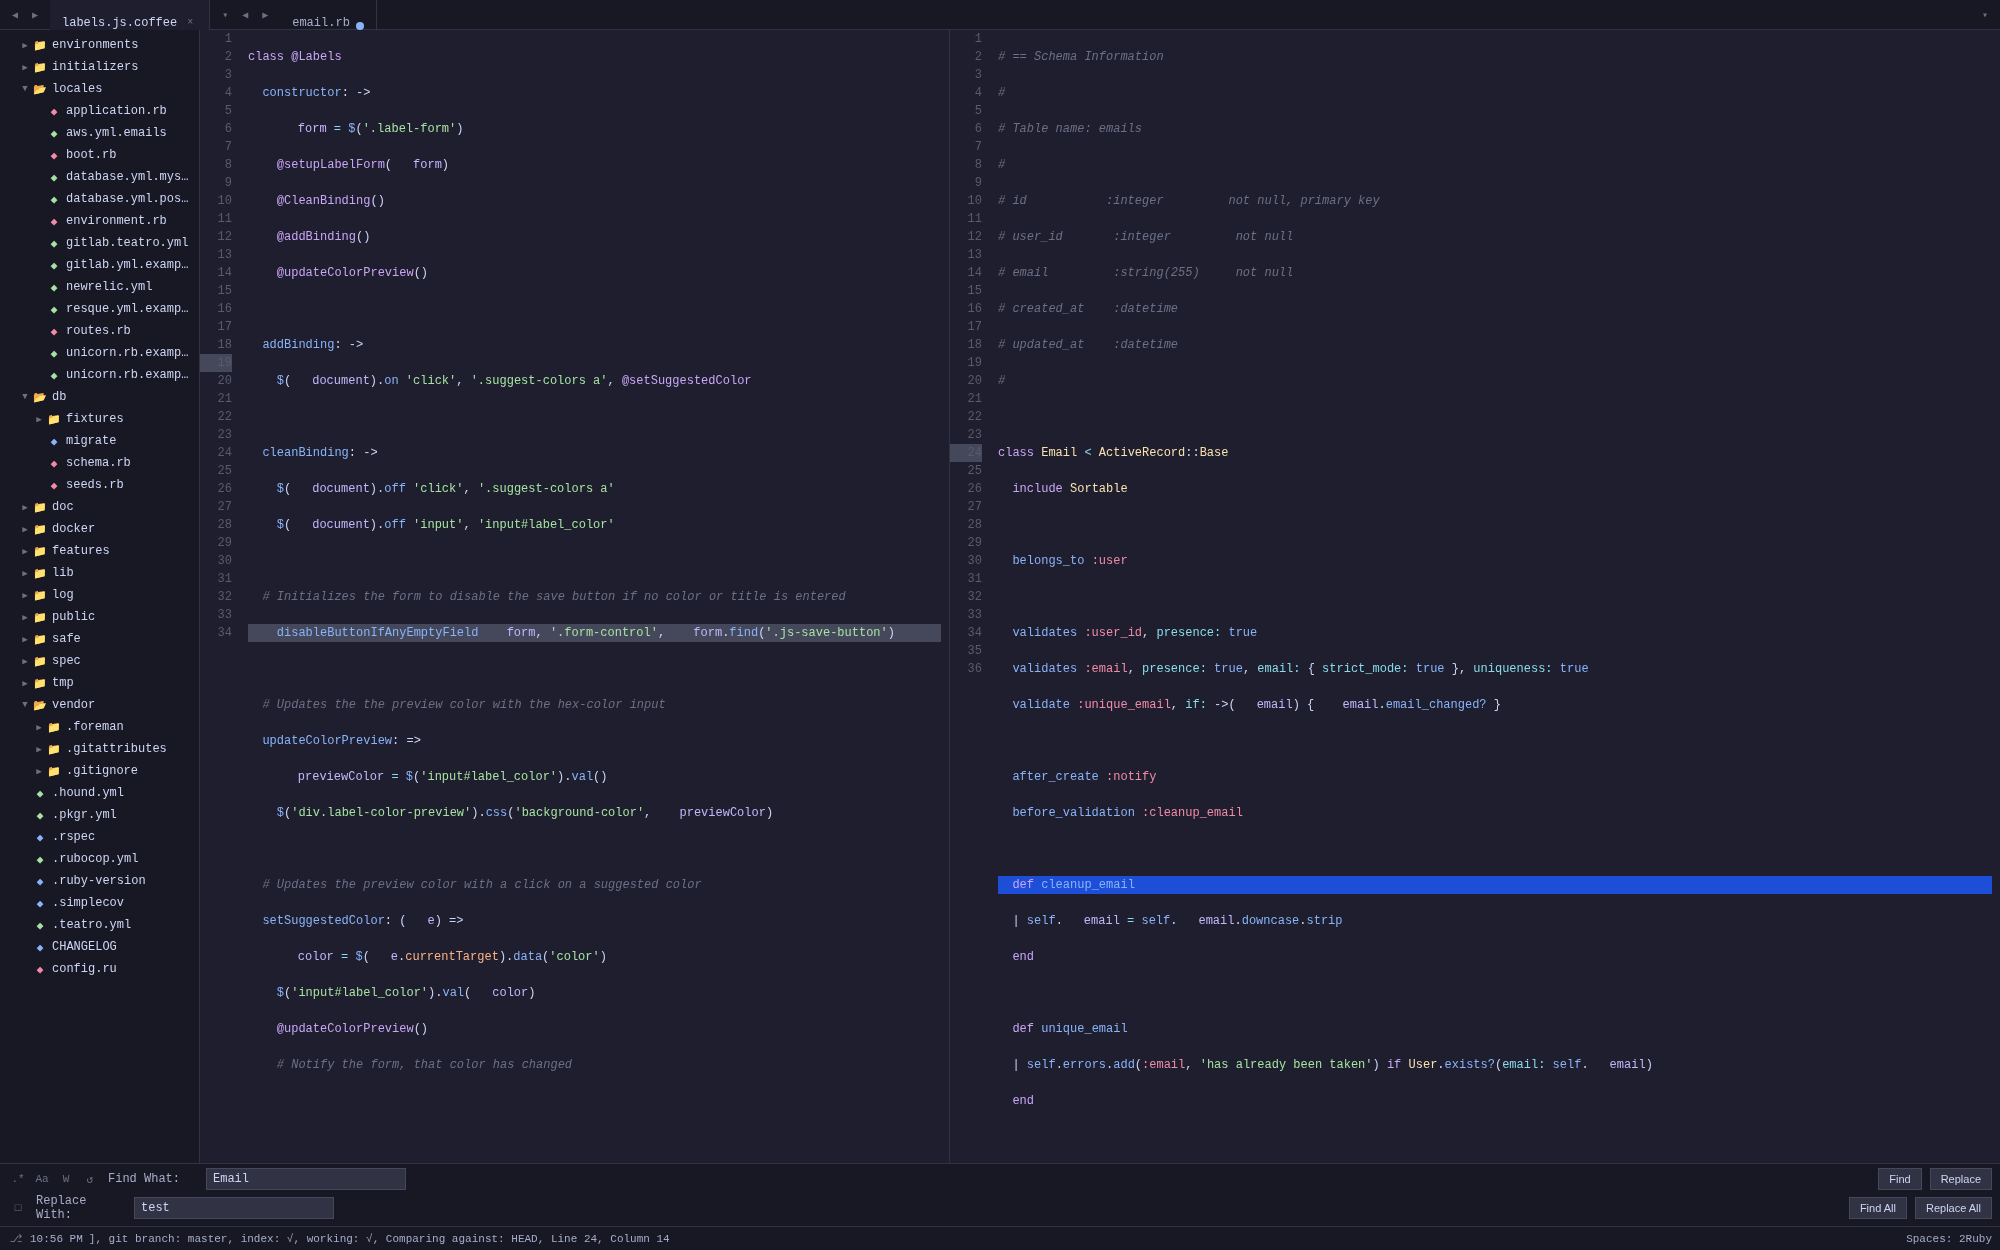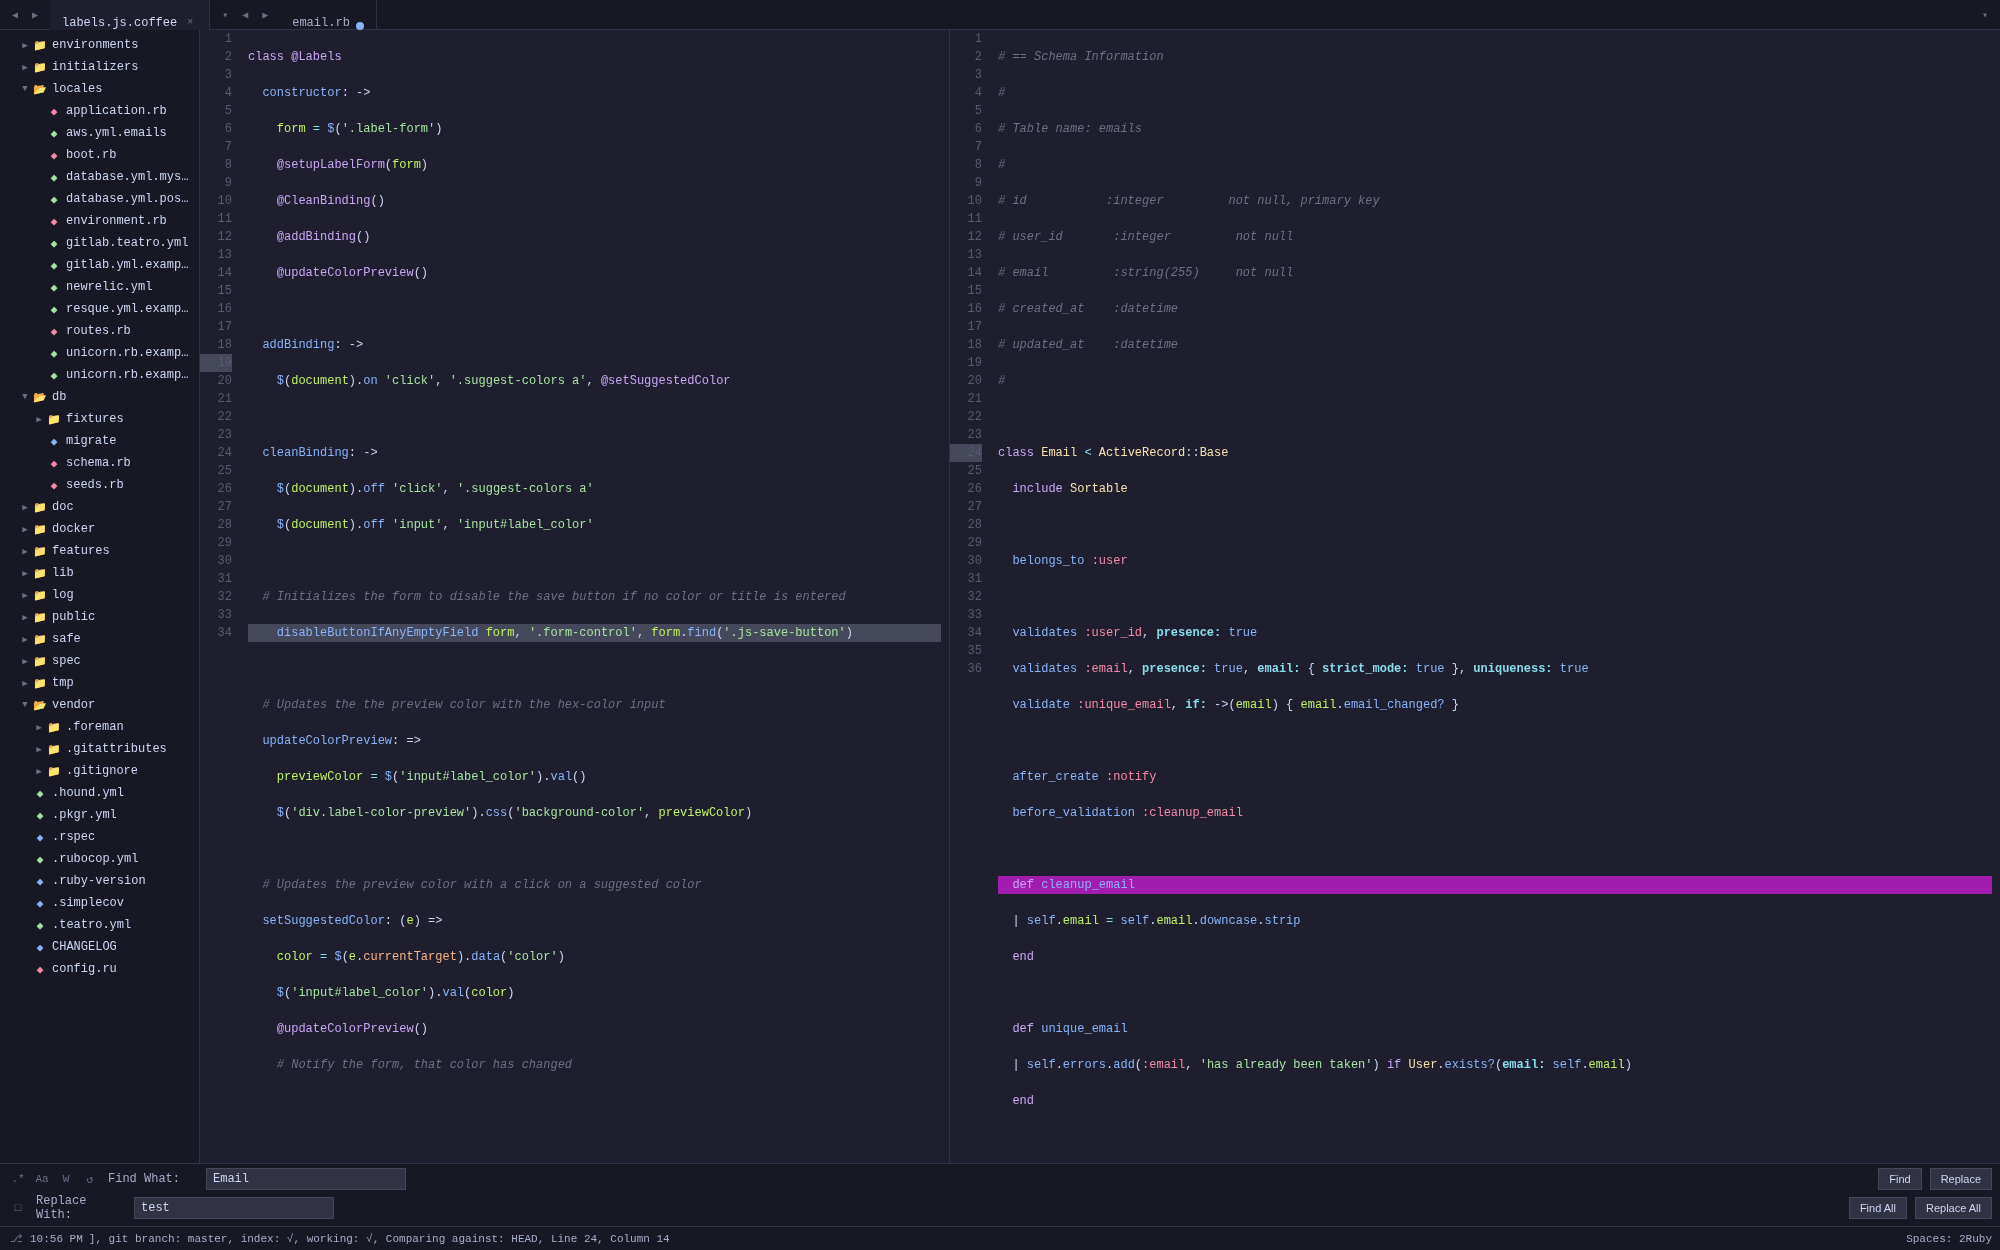--- a/index.html
+++ b/index.html
@@ -191,23 +191,23 @@
       line-height: 18px;
       display: block;
     }
 
     
     .kw { color: #cba6f7; }
     .kw2 { color: #89b4fa; }
     .cls { color: #f9e2af; }
     .fn { color: #89b4fa; }
     .str { color: #a6e3a1; }
-    .var { color: #bef264; }
+    .var { color: #c4b5fd; margin-left: 21px; }
     .comment { color: #6c7086; font-style: italic; }
-    .attr { color: #89dceb; font-weight: bold; }
+    .attr { color: #89dceb; }
     .op { color: #89dceb; }
     .sym { color: #f38ba8; }
     .inst { color: #cba6f7; }
     .prop { color: #fab387; }
     .punc { color: #cdd6f4; }
 
     
     .find-replace-bar {
       background: #181825;
       border-top: 1px solid #313244;
@@ -700,21 +700,21 @@
 <span class="code-line"></span>
 <span class="code-line">  <span class="fn">belongs_to</span> <span class="sym">:user</span></span>
 <span class="code-line"></span>
 <span class="code-line">  <span class="fn">validates</span> <span class="sym">:user_id</span><span class="punc">,</span> <span class="attr">presence:</span> <span class="kw2">true</span></span>
 <span class="code-line">  <span class="fn">validates</span> <span class="sym">:email</span><span class="punc">,</span> <span class="attr">presence:</span> <span class="kw2">true</span><span class="punc">,</span> <span class="attr">email:</span> <span class="punc">{</span> <span class="attr">strict_mode:</span> <span class="kw2">true</span> <span class="punc">},</span> <span class="attr">uniqueness:</span> <span class="kw2">true</span></span>
 <span class="code-line">  <span class="fn">validate</span> <span class="sym">:unique_email</span><span class="punc">,</span> <span class="attr">if:</span> <span class="punc">-&gt;(</span><span class="var">email</span><span class="punc">) {</span> <span class="var">email</span><span class="punc">.</span><span class="fn">email_changed?</span> <span class="punc">}</span></span>
 <span class="code-line"></span>
 <span class="code-line">  <span class="fn">after_create</span> <span class="sym">:notify</span></span>
 <span class="code-line">  <span class="fn">before_validation</span> <span class="sym">:cleanup_email</span></span>
 <span class="code-line"></span>
-<span class="code-line" style="background:#a21caf">  <span class="kw">def</span> <span class="fn">cleanup_email</span></span>
+<span class="code-line" style="background:#1d4ed8">  <span class="kw">def</span> <span class="fn">cleanup_email</span></span>
 <span class="code-line">  <span class="punc">|</span> <span class="kw2">self</span><span class="punc">.</span><span class="var">email</span> <span class="op">=</span> <span class="kw2">self</span><span class="punc">.</span><span class="var">email</span><span class="punc">.</span><span class="fn">downcase</span><span class="punc">.</span><span class="fn">strip</span></span>
 <span class="code-line">  <span class="kw">end</span></span>
 <span class="code-line"></span>
 <span class="code-line">  <span class="kw">def</span> <span class="fn">unique_email</span></span>
 <span class="code-line">  <span class="punc">|</span> <span class="kw2">self</span><span class="punc">.</span><span class="fn">errors</span><span class="punc">.</span><span class="fn">add</span><span class="punc">(</span><span class="sym">:email</span><span class="punc">,</span> <span class="str">'has already been taken'</span><span class="punc">)</span> <span class="kw">if</span> <span class="cls">User</span><span class="punc">.</span><span class="fn">exists?</span><span class="punc">(</span><span class="attr">email:</span> <span class="kw2">self</span><span class="punc">.</span><span class="var">email</span><span class="punc">)</span></span>
 <span class="code-line">  <span class="kw">end</span></span>
 <span class="code-line"></span>
 
 
 

